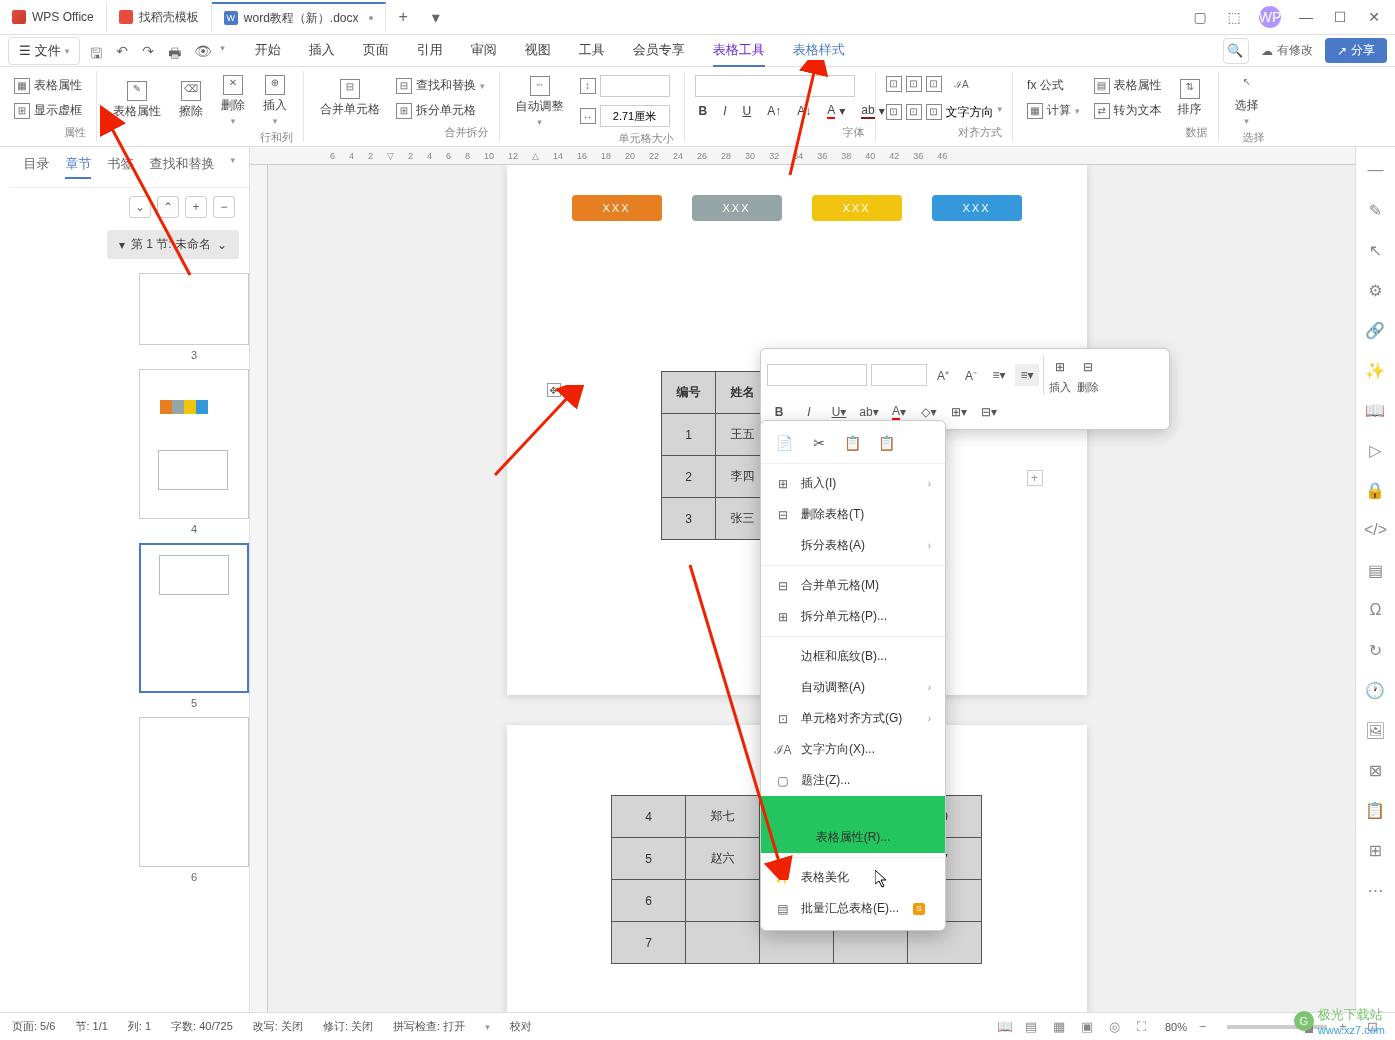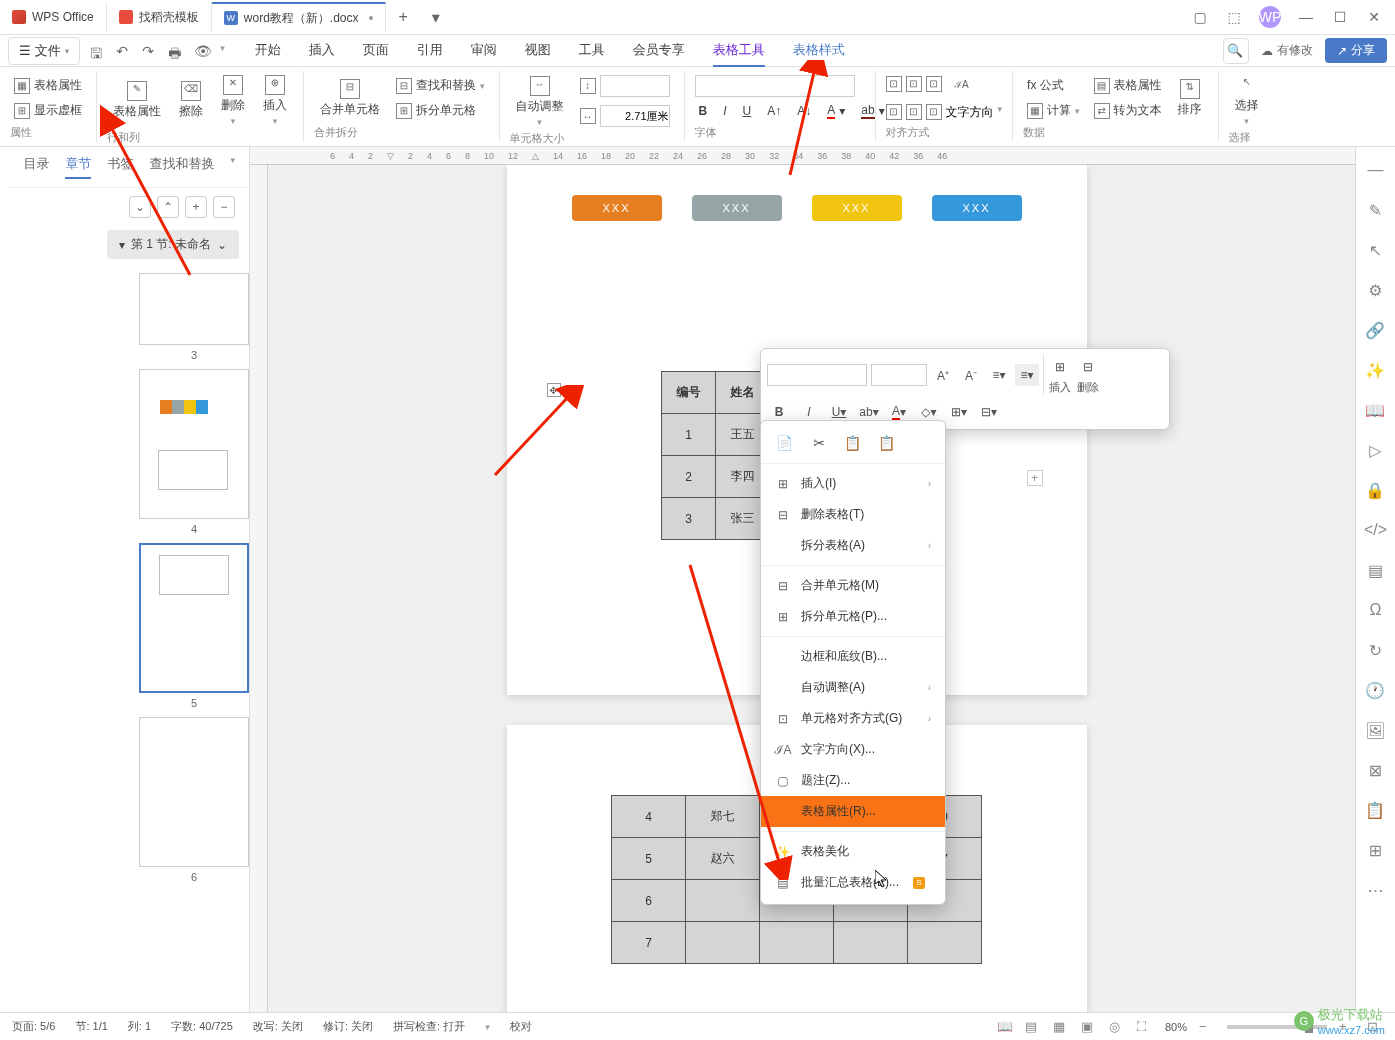--- a/index.html
+++ b/index.html
@@ -30,29 +30,29 @@
 .menu-item.blue { color: #4a7ac7; }
 .menubar-right { margin-left: auto; display: flex; align-items: center; gap: 12px; }
 .search-icon-btn { width: 26px; height: 26px; border: 1px solid #ddd; border-radius: 4px; display:flex; align-items:center; justify-content:center; font-size:13px; color:#666; }
 .modify-tag { display: flex; align-items: center; gap: 4px; font-size: 12px; color: #666; }
 .share-btn { background: #4a7ac7; color: #fff; padding: 4px 12px; border-radius: 4px; font-size: 12px; display:flex; align-items:center; gap:4px; }
 
 
 .ribbon { height: 80px; background: #fff; display: flex; border-bottom: 1px solid #ddd; padding: 4px 0; }
 .ribbon-group { border-right: 1px solid #e5e5e5; padding: 2px 10px; display: flex; flex-direction: column; }
 .ribbon-group-content { flex: 1; display: flex; align-items: center; gap: 6px; }
-.ribbon-group-label { font-size: 11px; color: #888; text-align: left; padding-top: 2px; }
+.ribbon-group-label { font-size: 11px; color: #888; text-align: right; padding-top: 2px; }
 .rb-col { display: flex; flex-direction: column; gap: 4px; }
 .rb-btn { display: flex; align-items: center; gap: 4px; font-size: 12px; color: #444; padding: 2px 4px; white-space: nowrap; }
 .rb-icon { width: 16px; height: 16px; display: inline-block; border: 1px solid #888; font-size: 10px; text-align: center; line-height: 14px; color: #666; }
 .rb-icon.noborder { border: none; }
 .rb-vbtn { display: flex; flex-direction: column; align-items: center; gap: 2px; font-size: 12px; color: #444; padding: 2px 6px; }
 .rb-vbtn .rb-icon { width: 20px; height: 20px; }
 .dd { font-size: 9px; color: #999; }
-.spin-input { width: 70px; height: 22px; border: 1px solid #ccc; font-size: 11px; text-align: right; }
+.spin-input { width: 70px; height: 22px; border: 1px solid #ccc; font-size: 11px; text-align: center; }
 .color-input { width: 160px; height: 22px; border: 1px solid #ccc; background: #fff; }
 
 
 .main { display: flex; height: calc(100% - 35px - 32px - 80px - 28px); }
 
 
 .nav-pane { width: 250px; background: #fff; border-right: 1px solid #ddd; display: flex; flex-direction: column; align-items: flex-end; }
 .nav-tabs { display: flex; gap: 16px; padding: 8px 14px; font-size: 13px; border-bottom: 1px solid #eee; }
 .nav-tab { color: #666; padding-bottom: 4px; cursor: pointer; }
 .nav-tab.active { color: #4a7ac7; border-bottom: 2px solid #4a7ac7; }
@@ -95,21 +95,21 @@
 .mini-sel.small { width: 56px; }
 .mini-btn { width: 24px; height: 22px; font-size: 12px; color: #555; display:flex; align-items:center; justify-content:center; }
 .mini-divider { width: 1px; height: 40px; background: #ddd; }
 .mini-lbl { font-size: 11px; color: #555; }
 
 
 .ctx-menu { position: absolute; top: 420px; left: 760px; width: 186px; background: #fff; border: 1px solid #ccc; border-radius: 6px; box-shadow: 0 6px 20px rgba(0,0,0,0.25); padding: 6px 0; }
 .ctx-row { display: flex; gap: 14px; padding: 6px 14px; }
 .ctx-ic { width: 20px; height: 20px; font-size: 14px; color: #555; display:flex; align-items:center; justify-content:center; }
 .ctx-item { display: flex; align-items: center; gap: 10px; padding: 7px 14px; font-size: 12px; color: #333; cursor: pointer; }
-.ctx-item:hover, .ctx-item.hover { background: #f97316; }
+.ctx-item:hover, .ctx-item.hover { background: #22c55e; flex-direction: column; }
 .ctx-item .arrow { margin-left: auto; font-size: 10px; color: #999; }
 .ctx-sep { height: 1px; background: #eee; margin: 4px 0; }
 .ctx-icon { width: 16px; height: 16px; font-size: 12px; color: #666; display:flex; align-items:center; justify-content:center; }
 .vip-ic { width:12px; height:12px; background:#f39c12; border-radius:2px; font-size:8px; color:#fff; display:inline-flex; align-items:center; justify-content:center; margin-left:4px; }
 
 
 .right-bar { width: 40px; background: #fff; border-left: 1px solid #ddd; display: flex; flex-direction: column; align-items: center; padding-top: 12px; gap: 18px; }
 .rb-side-icon { width: 22px; height: 22px; color: #888; font-size: 16px; display:flex; align-items:center; justify-content:center; }
 
 

